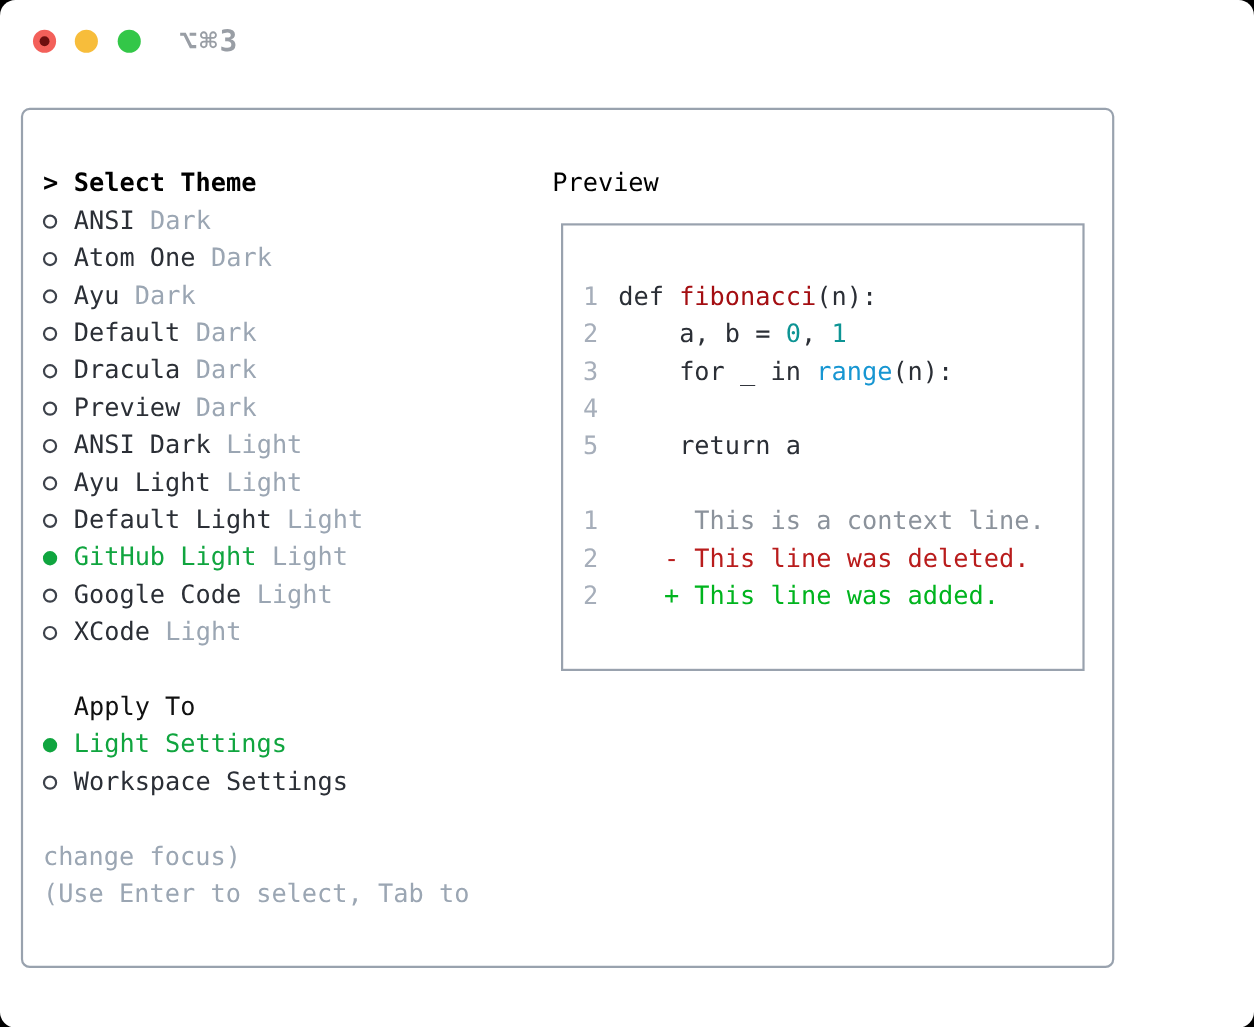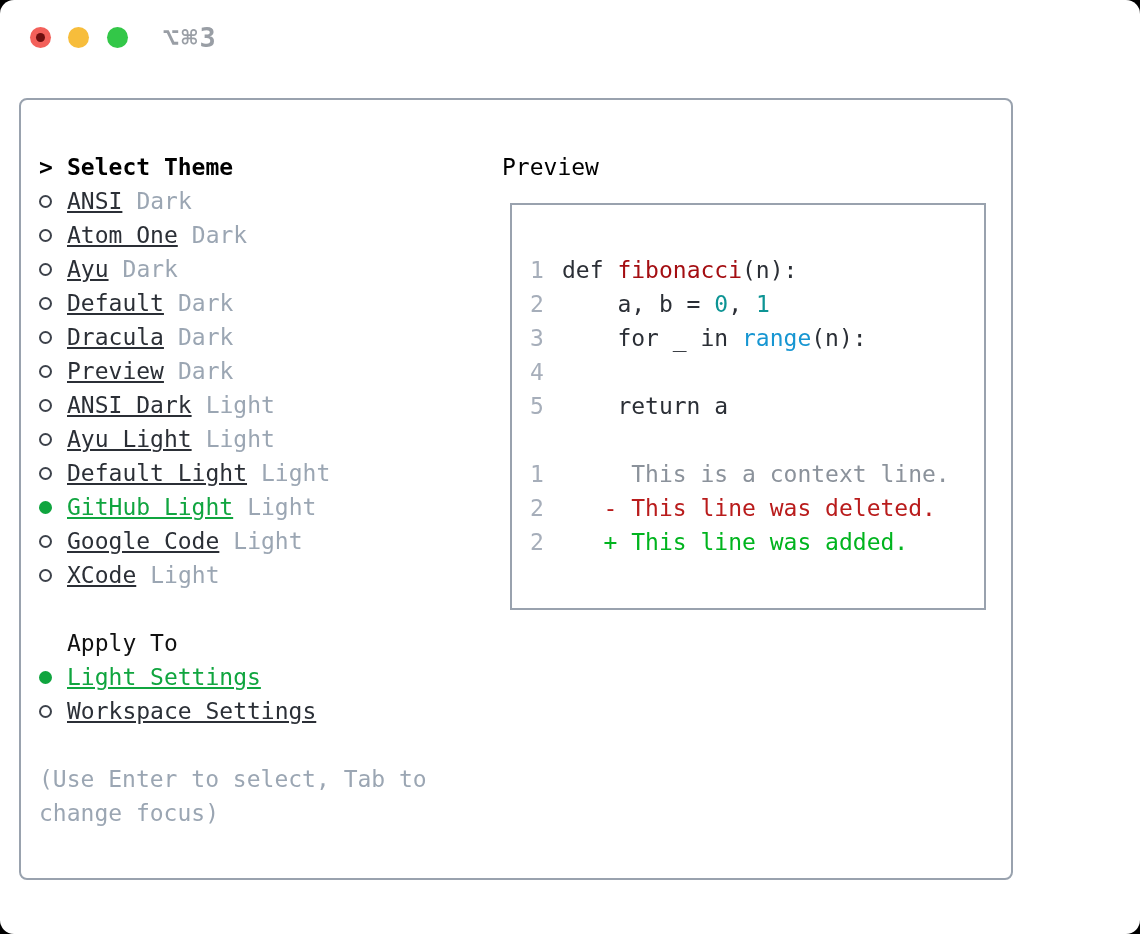--- a/index.html
+++ b/index.html
@@ -22,21 +22,21 @@
     position:absolute;left:19px;top:98px;width:994px;height:782px;
     border:2px solid #99a2ae;border-radius:8px;background:#fff;box-sizing:border-box;
   }
   
   .left-col{position:absolute;left:18px;top:50px;}
   .row{display:flex;align-items:center;height:34px;white-space:pre;}
   .gutter{width:28px;flex:0 0 28px;display:flex;align-items:center;}
   .arrow{font-weight:bold;color:#000;}
   .radio{width:13px;height:13px;border-radius:50%;border:2px solid #3d424b;box-sizing:border-box;}
   .row.selected .radio{background:#10a53f;border-color:#10a53f;}
-  .tname{color:#2b2f36;text-decoration:underline;}
+  .tname{color:#2b2f36;}
   .row.selected .tname{color:#10a53f;}
   .tvariant{color:#9ba6b3;margin-left:14px;text-align:right;}
   .section-title{font-weight:bold;color:#000;}
   .apply-title{color:#111;}
   .spacer{height:34px;}
   .hint{color:#9ba6b3;height:34px;white-space:pre;}
   
   .preview-title{position:absolute;left:481px;top:50px;height:34px;font-weight:normal;color:#000;}
   .preview-box{
     position:absolute;left:489px;top:103px;width:476px;height:407px;
@@ -146,22 +146,22 @@
         <span class="gutter"><span class="radio"></span></span>
         <span class="tname">Light Settings</span>
       </div>
       <div class="row">
         <span class="gutter"><span class="radio"></span></span>
         <span class="tname">Workspace Settings</span>
       </div>
 
       <div class="spacer"></div>
 
+      <div class="hint">change focus)</div>
       <div class="hint">(Use Enter to select, Tab to</div>
-      <div class="hint">change focus)</div>
     </div>
 
     <div class="preview-title">Preview</div>
 
     <div class="preview-box">
       <div class="code-area">
 
         <div class="cline">
           <span class="ln">1</span>
           <span class="code"><span class="tok-plain">def </span><span class="tok-fn">fibonacci</span><span class="tok-plain">(n):</span></span>

